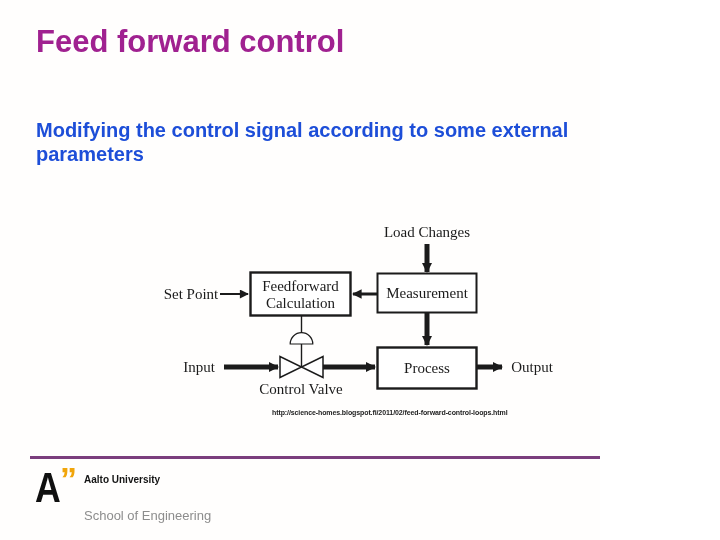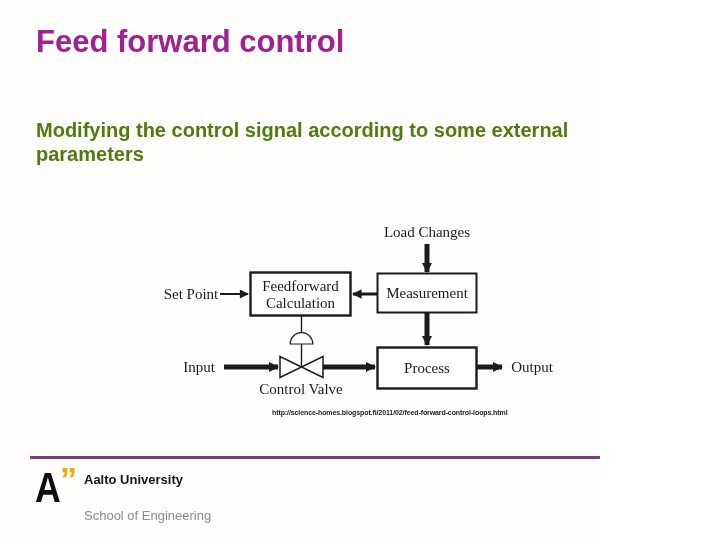--- a/index.html
+++ b/index.html
@@ -22,21 +22,21 @@
     white-space: nowrap;
   }
   .body-text {
     position: absolute;
     left: 36px;
     top: 118px;
     width: 640px;
     margin: 0;
     font-size: 20px;
     font-weight: bold;
-    color: #4d7c0f;
+    color: #1d4ed8;
     line-height: 24px;
   }
   .diagram {
     position: absolute;
     left: 150px;
     top: 214px;
     width: 420px;
     height: 190px;
   }
   .diagram svg text {
@@ -79,21 +79,21 @@
     top: 470px;
     font-size: 34px;
     line-height: 18px;
     font-weight: bold;
     color: #F1A50A;
   }
   .uni {
     position: absolute;
     left: 84px;
     top: 474px;
-    font-size: 13px;
+    font-size: 10px;
     font-weight: bold;
     color: #141414;
     line-height: 12px;
   }
   .school {
     position: absolute;
     left: 84px;
     top: 486px;
     font-size: 13px;
     color: #8d8d8d;

